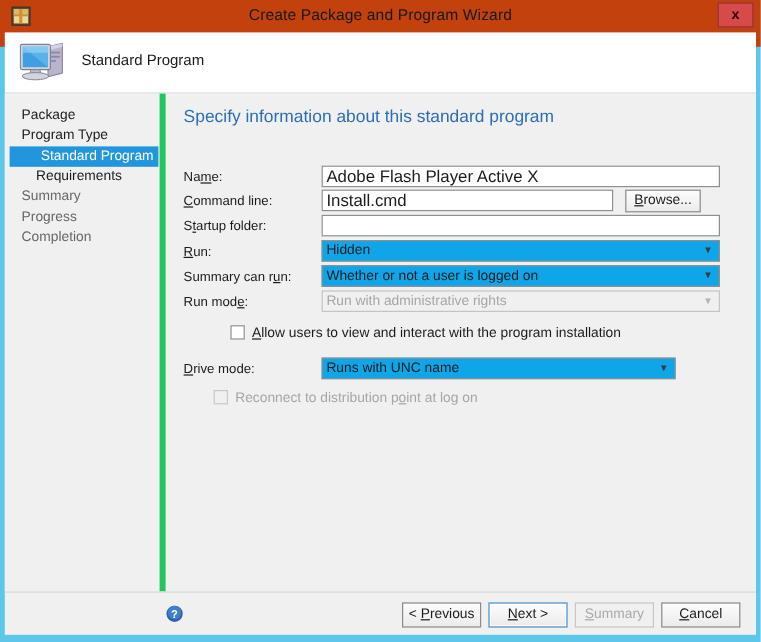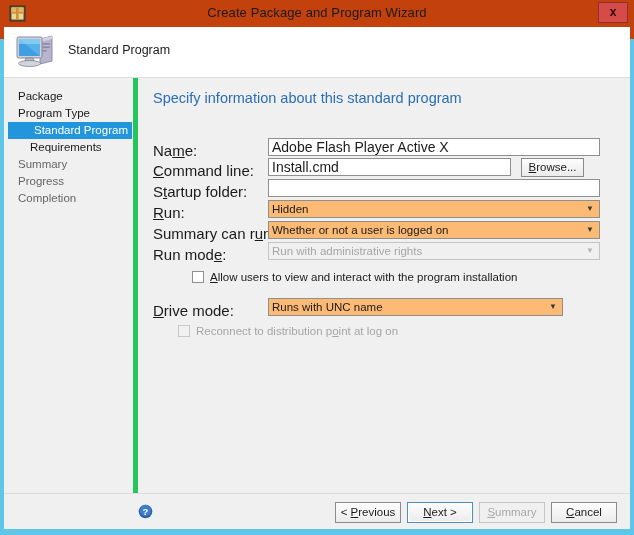--- a/index.html
+++ b/index.html
@@ -122,21 +122,21 @@
     position: absolute;
     left: 14px; top: 12px;
     font-size: 14.5px;
     color: #2a6eb8;
     white-space: nowrap;
   }
 
   
   .form-label {
     position: absolute;
-    font-size: 15px;
+    font-size: 11px;
     color: #1b1b1b;
     white-space: nowrap;
   }
   .form-label u { text-decoration: underline; }
 
   .text-input {
     position: absolute;
     height: 18px;
     background: #ffffff;
     border: 1px solid #8e8f8f;
@@ -145,21 +145,21 @@
     padding: 0 3px;
     line-height: 16px;
     font-family: "Liberation Sans", sans-serif;
     white-space: nowrap;
     overflow: hidden;
   }
 
   .combo {
     position: absolute;
     height: 18px;
-    background: #fdba74;
+    background: #0ea5e9;
     border: 1px solid #8e8f8f;
     font-size: 11.5px;
     color: #1b1b1b;
     padding: 0 18px 0 3px;
     line-height: 16px;
     white-space: nowrap;
     overflow: hidden;
     cursor: pointer;
   }
   .combo.disabled {

